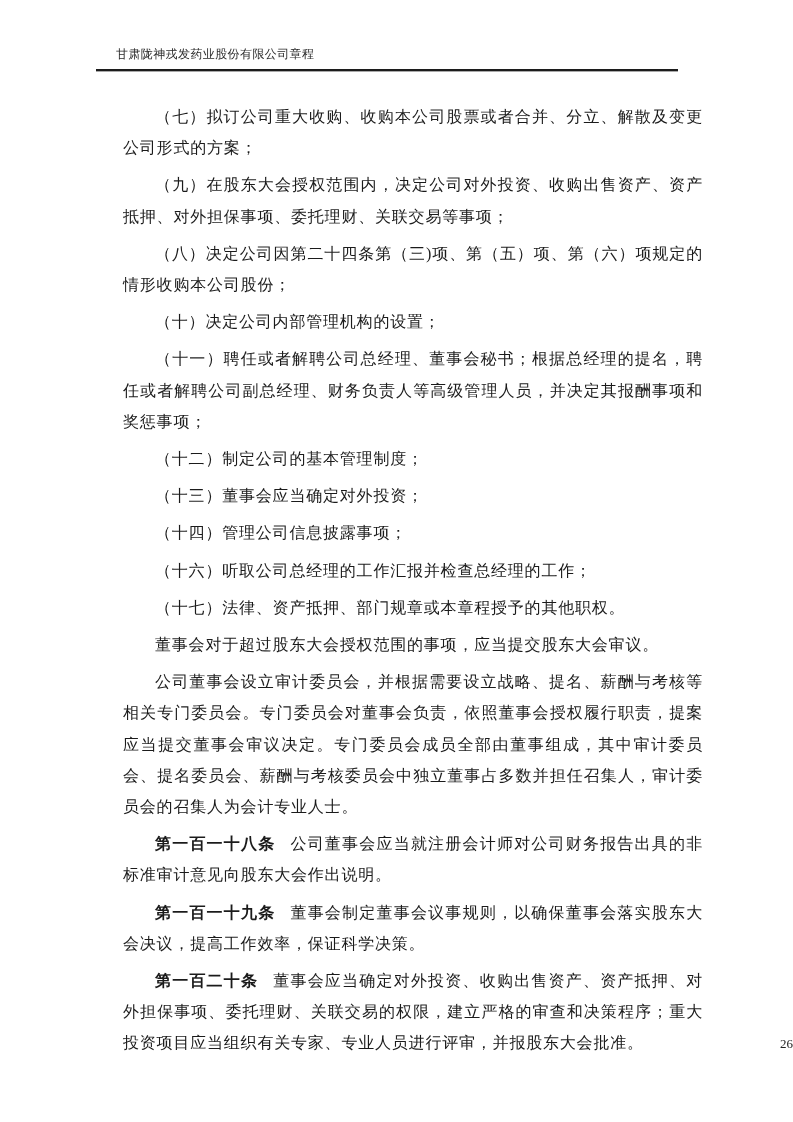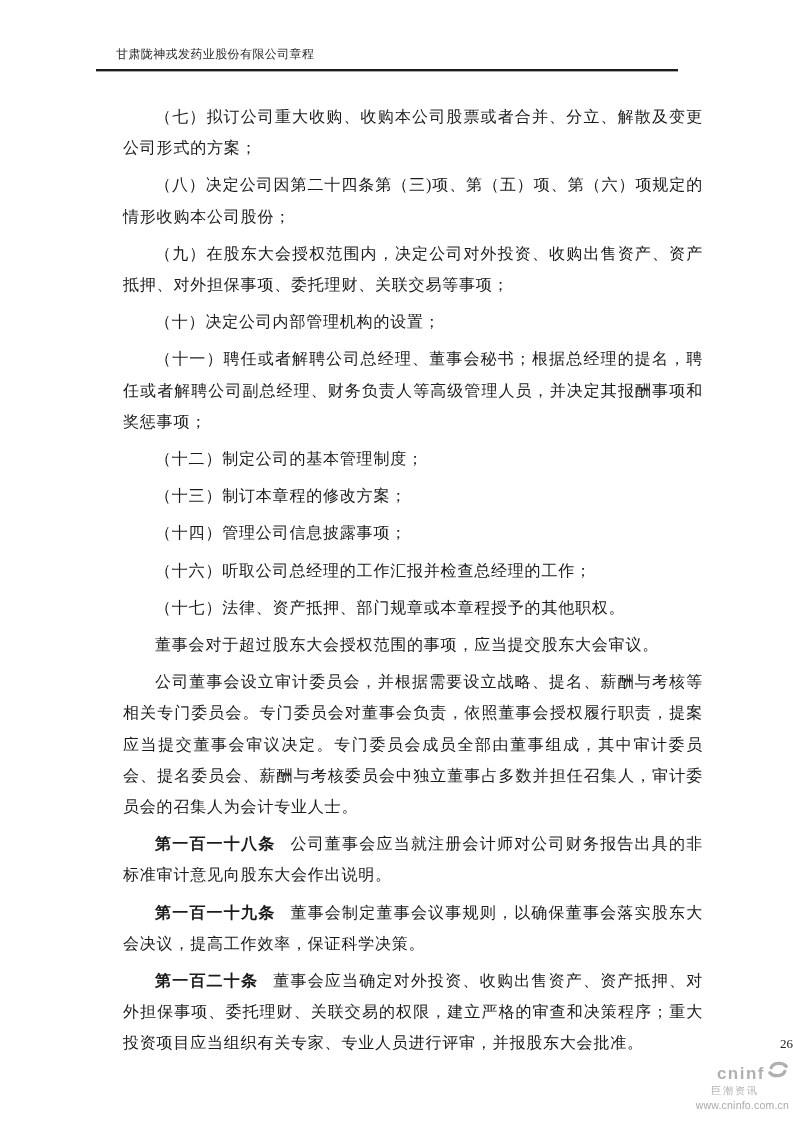--- a/index.html
+++ b/index.html
@@ -94,45 +94,32 @@
 <body>
 
 <div class="page">
 
   <div class="header-title">甘肃陇神戎发药业股份有限公司章程</div>
 
   <div class="header-rule"></div>
 
   <div class="body-text" id="paragraphs">
       <p>（七）拟订公司重大收购、收购本公司股票或者合并、分立、解散及变更公司形式的方案；</p>
+      <p>（九）在股东大会授权范围内，决定公司对外投资、收购出售资产、资产抵押、对外担保事项、委托理财、关联交易等事项；</p>
       <p>（八）决定公司因第二十四条第（三)项、第（五）项、第（六）项规定的情形收购本公司股份；</p>
-      <p>（九）在股东大会授权范围内，决定公司对外投资、收购出售资产、资产抵押、对外担保事项、委托理财、关联交易等事项；</p>
       <p>（十）决定公司内部管理机构的设置；</p>
       <p>（十一）聘任或者解聘公司总经理、董事会秘书；根据总经理的提名，聘任或者解聘公司副总经理、财务负责人等高级管理人员，并决定其报酬事项和奖惩事项；</p>
       <p>（十二）制定公司的基本管理制度；</p>
-      <p>（十三）制订本章程的修改方案；</p>
+      <p>（十三）董事会应当确定对外投资；</p>
       <p>（十四）管理公司信息披露事项；</p>
       <p>（十六）听取公司总经理的工作汇报并检查总经理的工作；</p>
       <p>（十七）法律、资产抵押、部门规章或本章程授予的其他职权。</p>
       <p>董事会对于超过股东大会授权范围的事项，应当提交股东大会审议。</p>
       <p>公司董事会设立审计委员会，并根据需要设立战略、提名、薪酬与考核等相关专门委员会。专门委员会对董事会负责，依照董事会授权履行职责，提案应当提交董事会审议决定。专门委员会成员全部由董事组成，其中审计委员会、提名委员会、薪酬与考核委员会中独立董事占多数并担任召集人，审计委员会的召集人为会计专业人士。</p>
       <p><b class="article-no">第一百一十八条</b><span>公司董事会应当就注册会计师对公司财务报告出具的非标准审计意见向股东大会作出说明。</span></p>
       <p><b class="article-no">第一百一十九条</b><span>董事会制定董事会议事规则，以确保董事会落实股东大会决议，提高工作效率，保证科学决策。</span></p>
       <p><b class="article-no">第一百二十条</b><span>董事会应当确定对外投资、收购出售资产、资产抵押、对外担保事项、委托理财、关联交易的权限，建立严格的审查和决策程序；重大投资项目应当组织有关专家、专业人员进行评审，并报股东大会批准。</span></p>
     </div>
 
   <div class="page-number">26</div>
 
-  <div class="cninfo-mark">
-    <div class="cninfo-row1">
-      <span class="cninfo-brand" style="color: rgb(176, 176, 176);">cninf</span>
-      <span class="cninfo-swirl">
-        <svg width="22" height="20" viewBox="0 0 24 22" fill="none">
-          <path d="M21 7 A 9 6.5 0 0 0 4.5 8.5" stroke="#b0b0b0" stroke-width="3.6" stroke-linecap="round"></path>
-          <path d="M3 14 A 9 6.5 0 0 0 19.5 12.5" stroke="#b0b0b0" stroke-width="3.6" stroke-linecap="round"></path>
-        </svg>
-      </span>
-    </div>
-    <div class="cninfo-cn" style="color: rgb(176, 176, 176);">巨潮资讯</div>
-    <div class="cninfo-url" style="color: rgb(169, 169, 169);">www.cninfo.com.cn</div>
-  </div>
 
 </div>
 
 </body></html>

